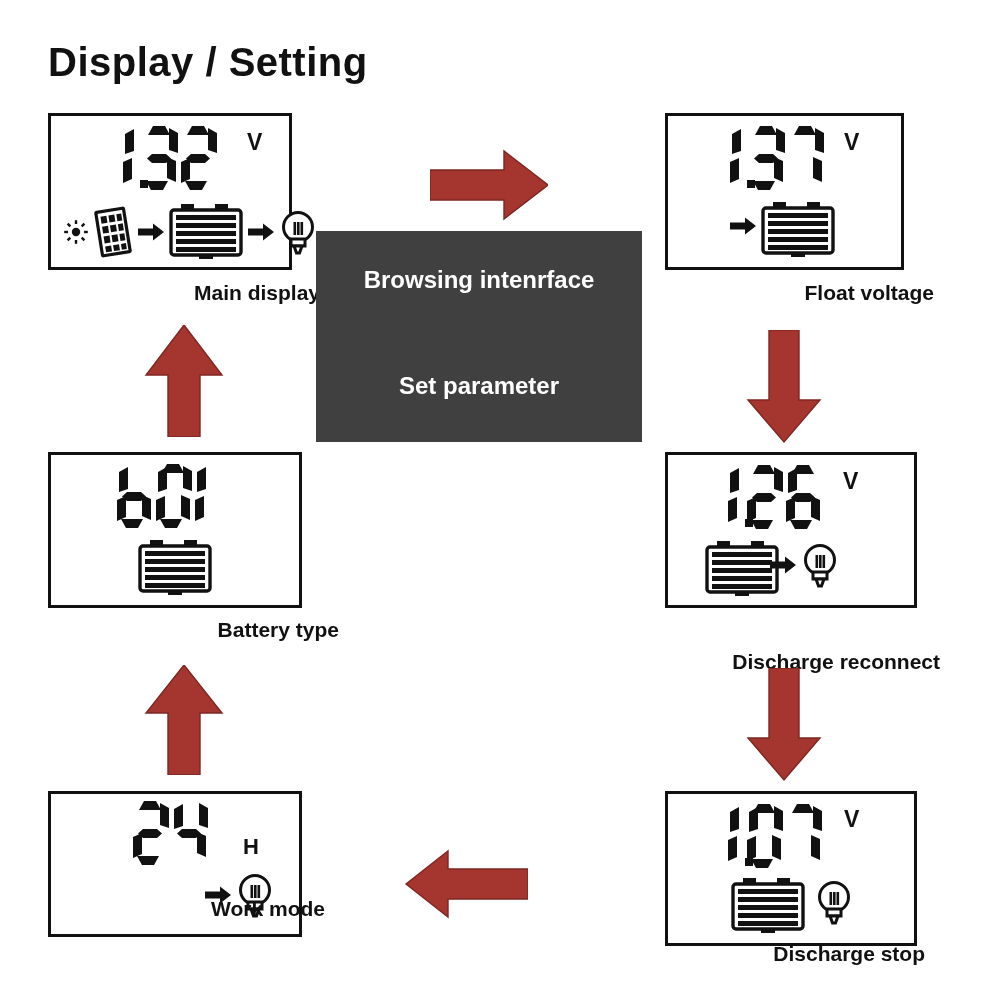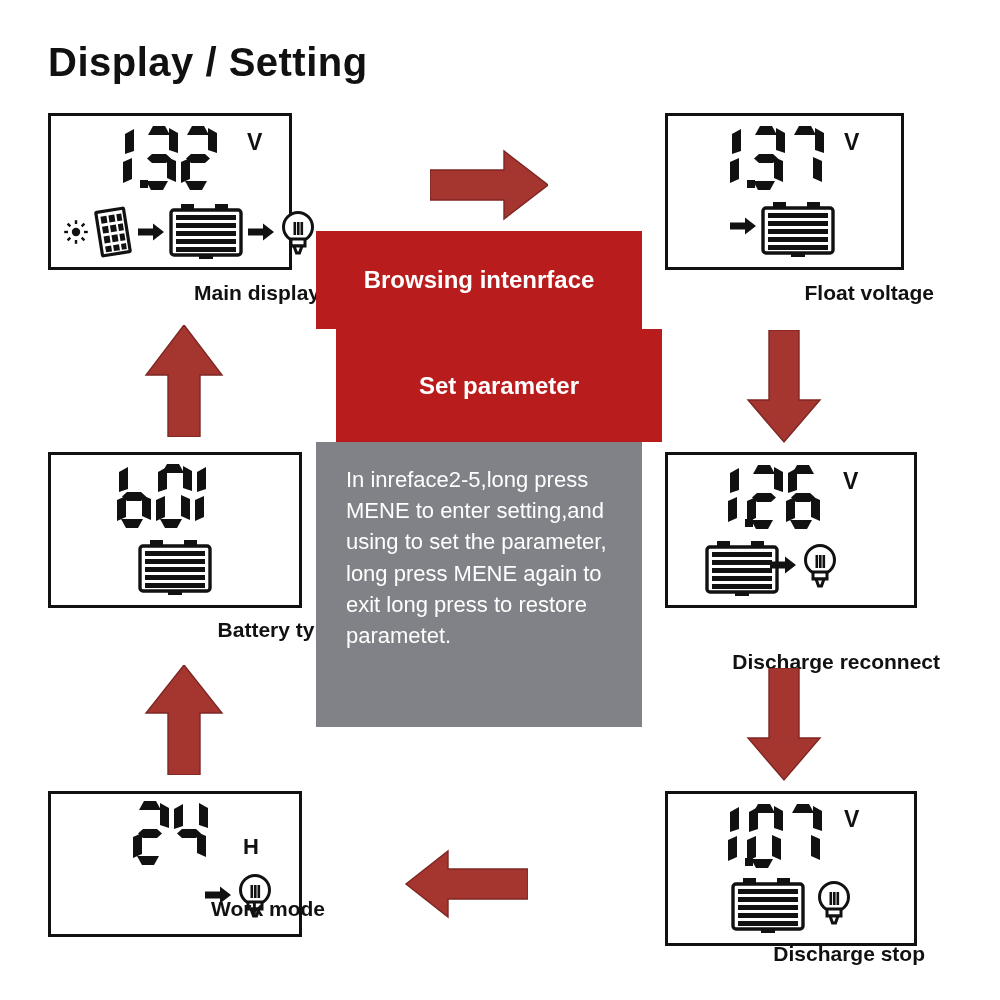--- a/index.html
+++ b/index.html
@@ -54,27 +54,27 @@
   .batt-ico.sm{width:62px;height:48px;}
   .bulb-ico{width:40px;height:46px;}
   .arrow-ico{width:26px;height:18px;margin:0 4px;}
 
   
   .flow-arrow{position:absolute;}
 
   
   #center-stack{position:absolute;left:316px;top:231px;width:326px;}
   .band{box-sizing:border-box;width:100%;}
-  .band-red{background:#b91c1c;color:#ffffff;font-weight:bold;font-size:24px;
+  .band-red{background:#404040;color:#ffffff;font-weight:bold;font-size:24px;
             display:flex;align-items:center;justify-content:center;}
   .band-gray{background:#808287;color:#ffffff;font-size:22px;line-height:1.42;
              padding:16px 26px 16px 30px;box-sizing:border-box;}
   #band-browsing{height:98px;}
   #band-press{height:110px;display:flex;align-items:center;}
-  #band-setparam{height:113px;margin-left:20px;}
+  #band-setparam{height:113px;}
   #band-long{height:285px;padding-top:22px;}
 </style>
 </head>
 <body>
 
 <div id="page-title">Display / Setting</div>
 
 <div class="lcd-panel" style="left:48px;top:113px;width:244px;height:157px;">
   <div class="lcd-inner">
     <div class="digits" style="left:72px;top:10px;">
@@ -469,14 +469,13 @@
 
 <div class="flow-arrow" style="left:142px;top:325px;width:84px;height:112px;">
   <svg viewBox="0 0 84 112" width="84" height="112">
     <path d="M42 0 L80 50 H58 V112 H26 V50 H4 Z" fill="#a5352f" stroke="#7d2723" stroke-width="1.4"></path>
   </svg>
 </div>
 
 <div id="center-stack">
   <div class="band band-red" id="band-browsing">Browsing intenrface</div>
   <div class="band band-red" id="band-setparam">Set parameter</div>
-  <div class="band band-gray" id="band-long">In inreface2-5,long press MENE to enter setting,and using to set the parameter, long press MENE again to exit long press to restore parametet.</div>
 </div>
 
 </body></html>

